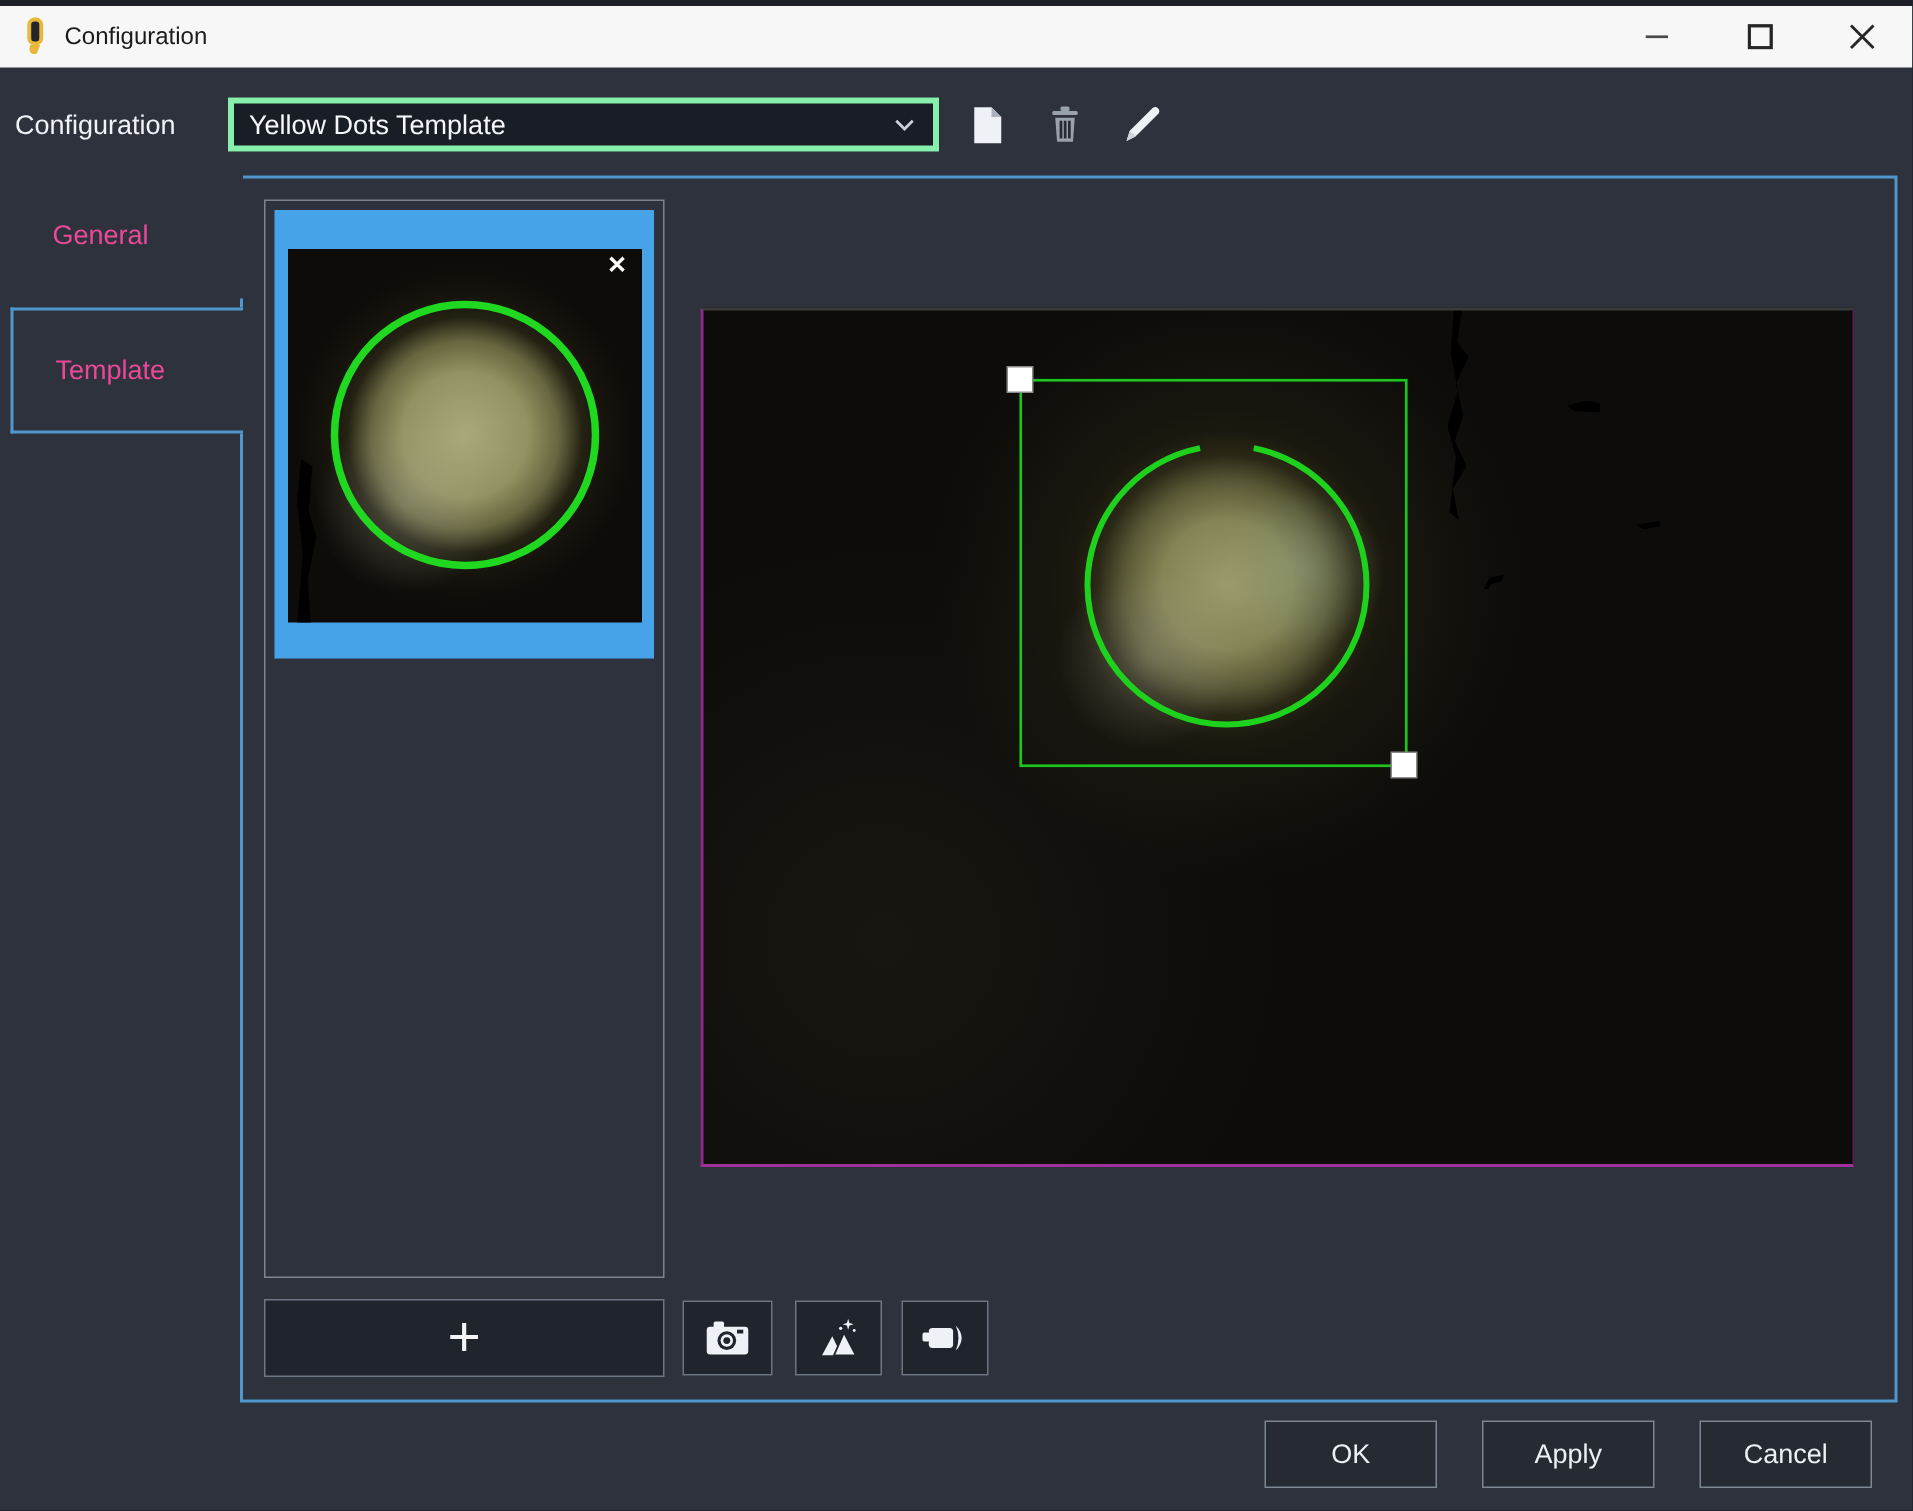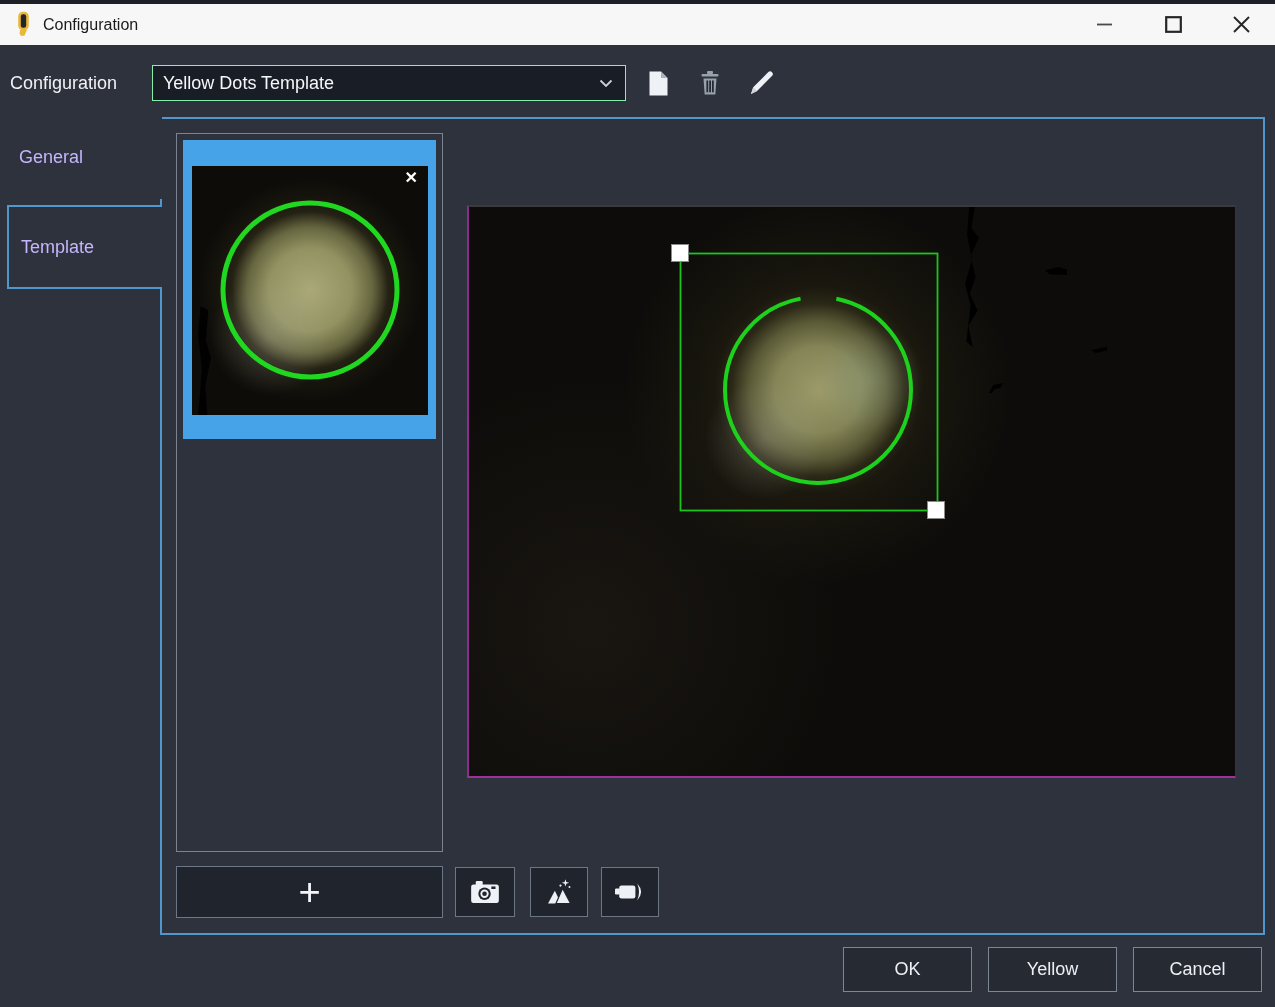--- a/index.html
+++ b/index.html
@@ -17,36 +17,36 @@
     background:#f7f7f7;color:#1a1a1a;display:flex;align-items:center;
   }
   .app-icon{width:20px;height:28px;margin-left:13px;}
   .titlebar .title{font-size:16px;margin-left:10px;}
   .win-controls{position:absolute;right:0;top:0;height:41px;display:flex;align-items:center;}
   .win-btn{width:68px;height:41px;display:flex;align-items:center;justify-content:center;background:transparent;border:none;cursor:pointer;}
   
   .config-label{position:absolute;left:10px;top:73px;font-size:18px;color:#f0f2f6;}
   .template-select{
     position:absolute;left:152px;top:65px;width:474px;height:36px;
-    background:#191d25;border:1px solid #86efac;
+    background:#191d25;border:4px solid #86efac;
     display:flex;align-items:center;cursor:pointer;
   }
   .template-select .value{font-size:18px;padding-left:10px;color:#f5f7fa;flex:1;}
   .template-select .chev{margin-right:12px;}
   .tool-btn{
     position:absolute;top:66px;width:36px;height:34px;background:transparent;border:none;
     display:flex;align-items:center;justify-content:center;cursor:pointer;padding:0;
   }
   
   .pane{
     position:absolute;left:160px;top:117px;width:1105px;height:818px;
     border:2px solid #4f97cd;background:transparent;
   }
   .tab{position:absolute;left:7px;width:155px;height:84px;background:#2e323c;cursor:pointer;}
-  .tab .tab-label{position:absolute;left:12px;top:50%;transform:translateY(-50%);font-size:18px;color:#c4b5fd;}
+  .tab .tab-label{position:absolute;left:28px;top:50%;transform:translateY(-50%);font-size:18px;color:#ec4899;}
   .tab-general{top:115px;border:none;}
   .tab-training{
     top:205px;border:2px solid #4f97cd;border-right:none;z-index:3;
   }
   
   .thumb-panel{
     position:absolute;left:176px;top:133px;width:267px;height:719px;
     border:1px solid #7b8390;background:#2e323c;
   }
   .thumb-item{
@@ -95,21 +95,21 @@
   .img-btn{
     position:absolute;background:#20242d;border:1px solid #6d7684;color:#f3f5f8;
     display:flex;align-items:center;justify-content:center;cursor:pointer;
   }
   .add-btn{left:176px;top:866px;width:267px;height:52px;font-size:38px;font-weight:300;line-height:0;}
   .cam-btn{left:455px;top:867px;width:60px;height:50px;}
   .pic-btn{left:530px;top:867px;width:58px;height:50px;}
   .vid-btn{left:601px;top:867px;width:58px;height:50px;}
   
   .dlg-btn{
-    position:absolute;top:947px;width:129px;height:45px;
+    position:absolute;top:947px;width:115px;height:45px;
     background:#252a33;border:1px solid #7d8693;color:#eceff3;
     font-size:18px;font-family:inherit;cursor:pointer;
   }
   .ok-btn{left:843px;}
   .cancel-btn{left:988px;}
   .apply-btn{left:1133px;}
 </style>
 </head>
 <body>
 
@@ -233,16 +233,16 @@
 
   <button class="img-btn vid-btn">
     <svg width="32" height="24" viewBox="0 0 26 20">
       <rect x="0.5" y="7" width="4" height="5" rx="1" fill="#eef1f5"></rect>
       <rect x="4" y="4.5" width="13.5" height="11" rx="2" fill="#eef1f5"></rect>
       <path d="M19 3 Q25.5 10 19 17 Q22 10 19 3 Z" fill="#eef1f5"></path>
     </svg>
   </button>
 
   <button class="dlg-btn ok-btn">OK</button>
-  <button class="dlg-btn cancel-btn">Yellow</button>
+  <button class="dlg-btn cancel-btn">Apply</button>
   <button class="dlg-btn apply-btn">Cancel</button>
 
 </div>
 
 </body></html>

